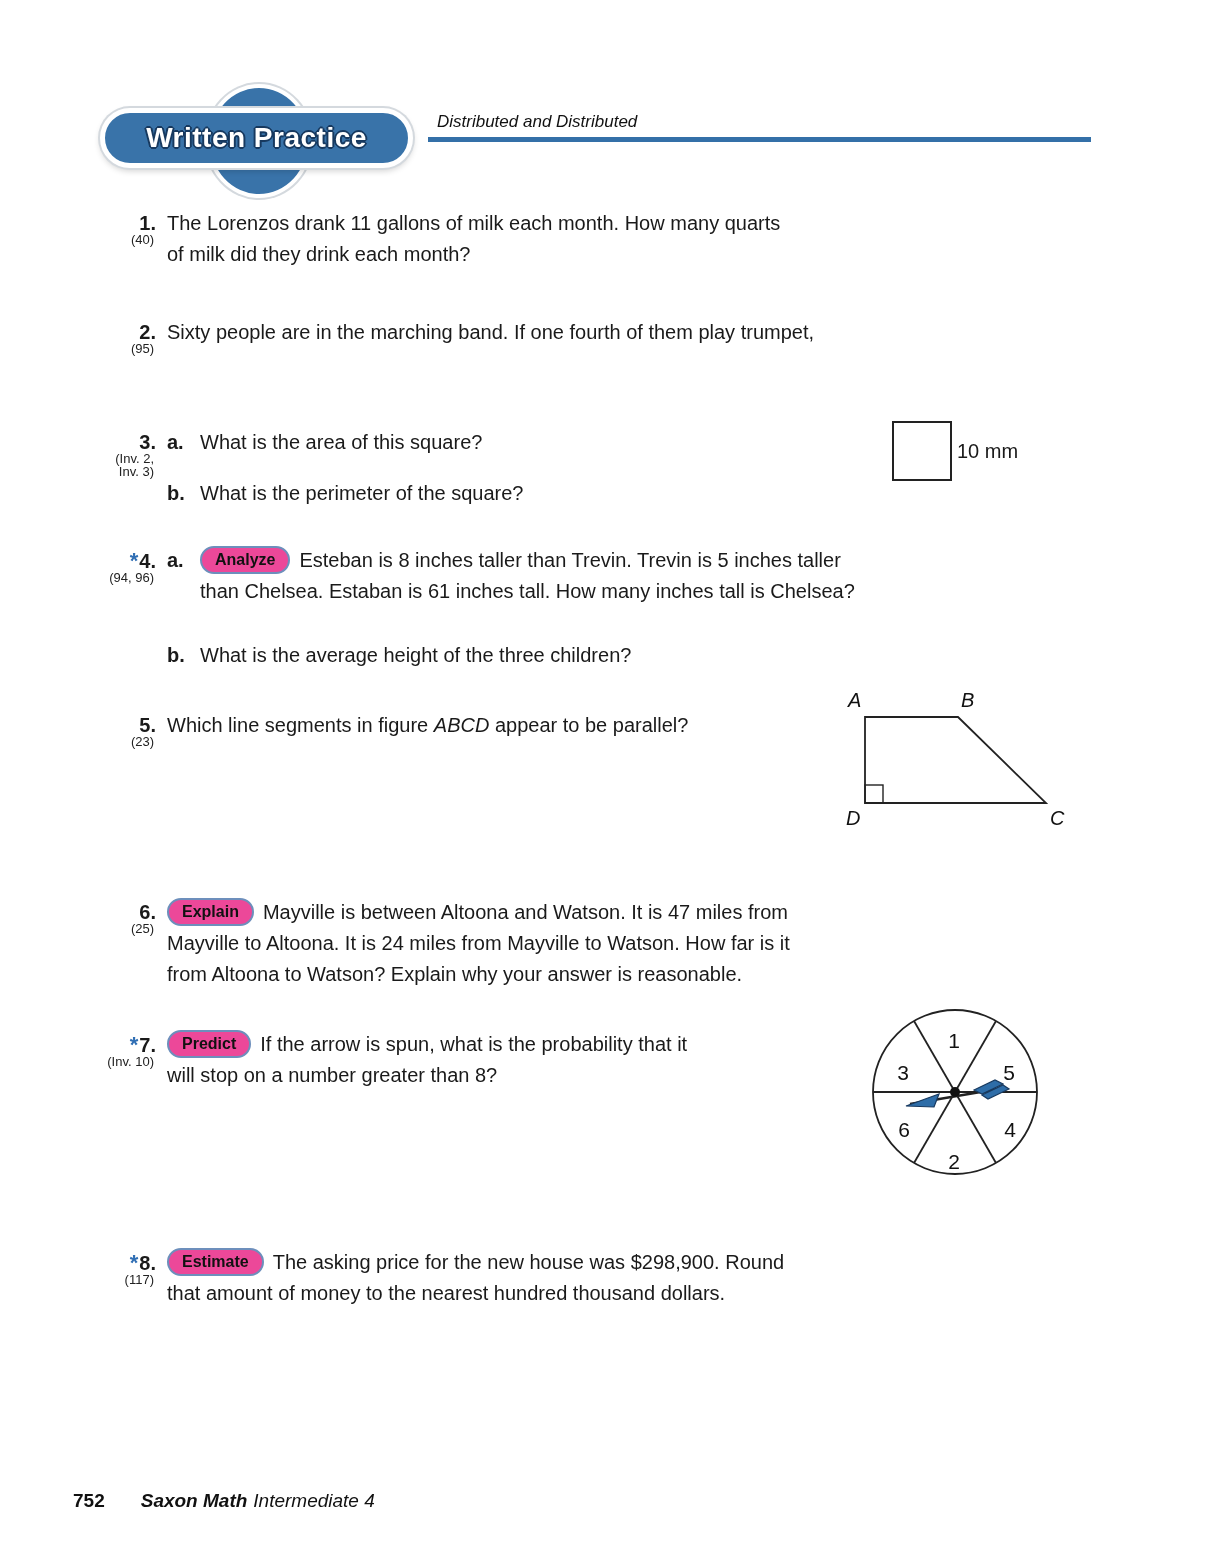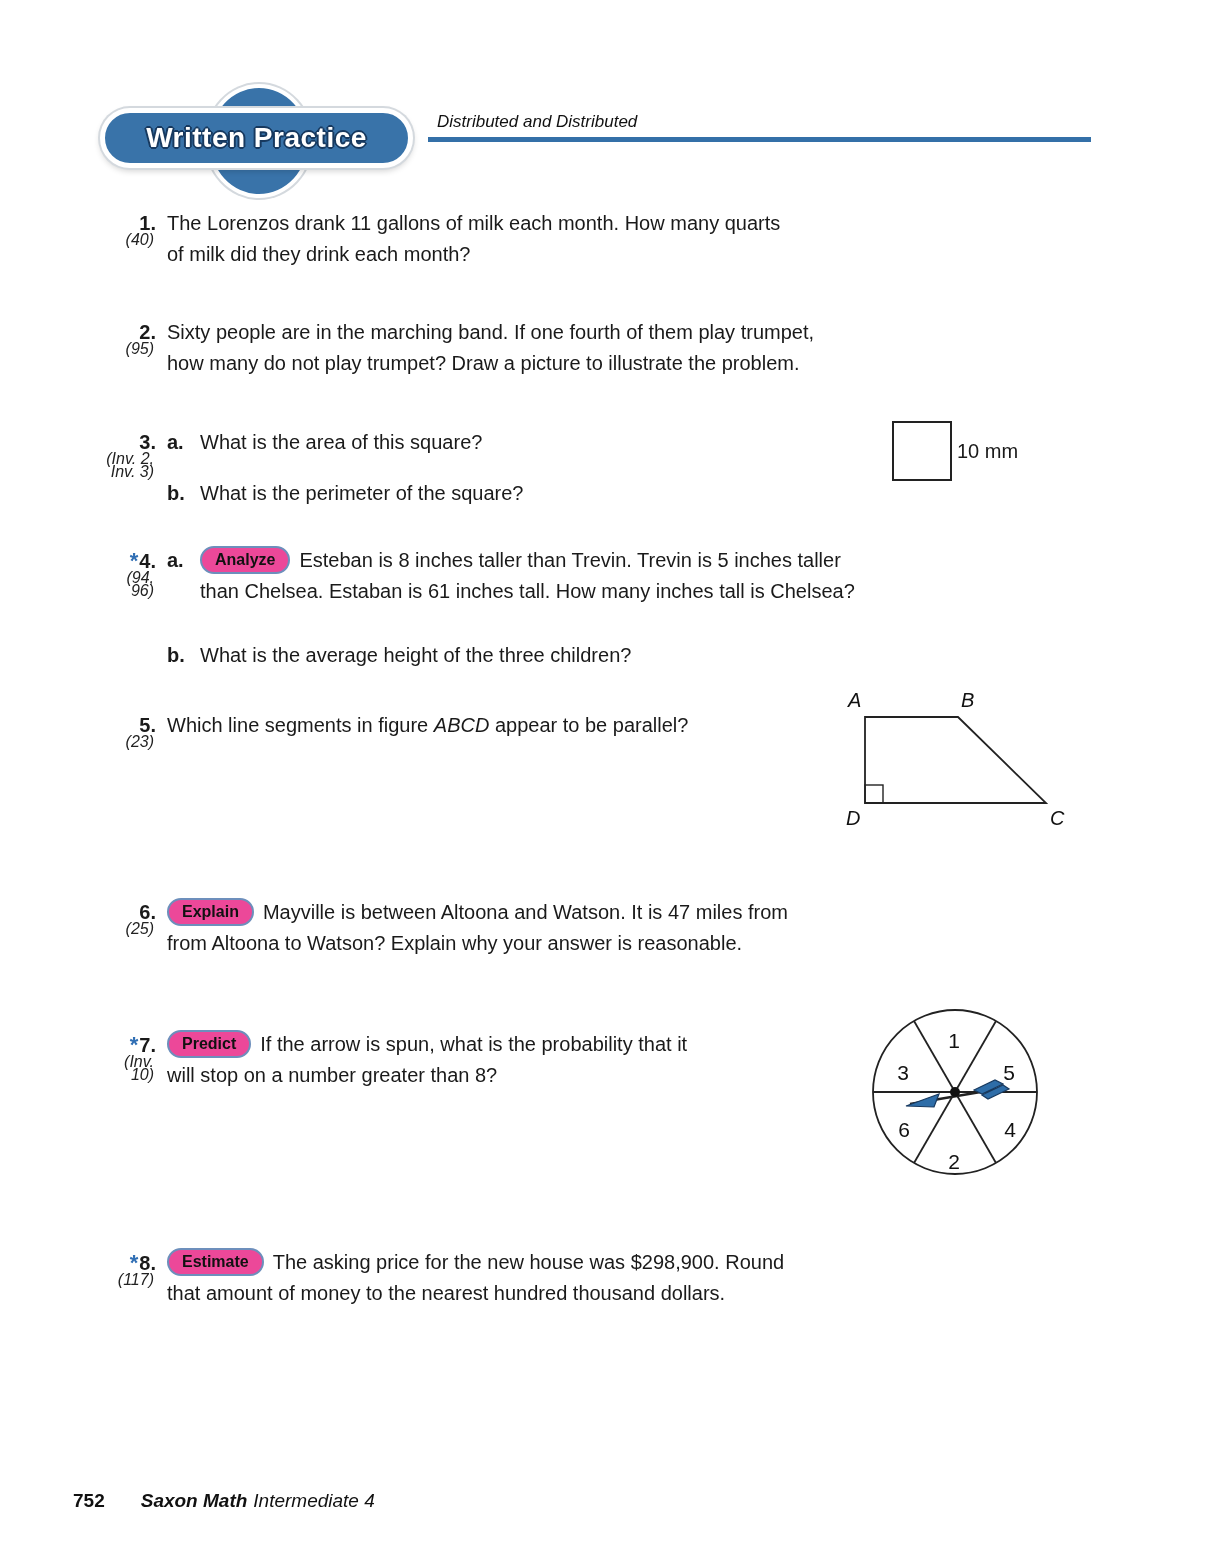--- a/index.html
+++ b/index.html
@@ -29,21 +29,21 @@
   .header-subtitle {
     position:absolute; left:437px; top:112px; font-style:italic; font-size:17px; color:#111;
   }
   .header-rule { position:absolute; left:428px; top:137px; width:663px; height:5px; background:#3470A8; }
 
   
   .problem { position:absolute; left:100px; display:flex; align-items:flex-start; }
   .pnum { flex:0 0 56px; width:56px; text-align:right; }
   .num-line { font-weight:bold; font-size:20px; line-height:31px; white-space:nowrap; }
   .star { color:#2F6EB4; font-weight:bold; font-size:22px; margin-right:1px; }
-  .refs { font-style:italic; font-size:16px; line-height:13px; margin-top:-6px; padding-right:2px; color:#222; }
+  .refs { font-size:13px; line-height:13px; margin-top:-6px; padding-right:2px; color:#222; }
   .content { margin-left:11px; }
   .line { font-size:20px; line-height:31px; white-space:nowrap; }
   .part { display:flex; align-items:flex-start; }
   .part .letter { flex:0 0 33px; width:33px; font-weight:bold; font-size:20px; line-height:31px; }
   .badge {
     display:inline-block; background:#ec4899; border:2px solid #6D8FBC; border-radius:15px;
     padding:0 13px; font-weight:bold; font-size:16px; line-height:24px; color:#111;
     margin-right:9px; vertical-align:2px;
   }
   .italic { font-style:italic; }
@@ -90,21 +90,20 @@
     </div>
   </section>
 
   <section class="problem" style="top:317px">
     <div class="pnum">
       <div class="num-line"><span class="num">2.</span></div>
       <div class="refs">(95)</div>
     </div>
     <div class="content">
       <div class="line">Sixty people are in the marching band. If one fourth of them play trumpet,</div>
-      <div class="line">how many do not play trumpet? Draw a picture to illustrate the problem.</div>
     </div>
   </section>
 
   <section class="problem" style="top:427px">
     <div class="pnum">
       <div class="num-line"><span class="num">3.</span></div>
       <div class="refs">(Inv. 2,</div>
       <div class="refs" style="margin-top:0">Inv. 3)</div>
     </div>
     <div class="content">
@@ -173,20 +172,21 @@
 
   <section class="problem" style="top:897px">
     <div class="pnum">
       <div class="num-line"><span class="num">6.</span></div>
       <div class="refs">(25)</div>
     </div>
     <div class="content">
       <div class="line">
         <span class="badge"><span>Explain</span></span><span>Mayville is between Altoona and Watson. It is 47 miles from</span>
       </div>
+      <div class="line">Mayville to Altoona. It is 24 miles from Mayville to Watson. How far is it</div>
       <div class="line">from Altoona to Watson? Explain why your answer is reasonable.</div>
     </div>
   </section>
 
   <section class="problem" style="top:1029px">
     <div class="pnum">
       <div class="num-line"><span class="star">*</span><span class="num">7.</span></div>
       <div class="refs">(Inv. 10)</div>
     </div>
     <div class="content">

